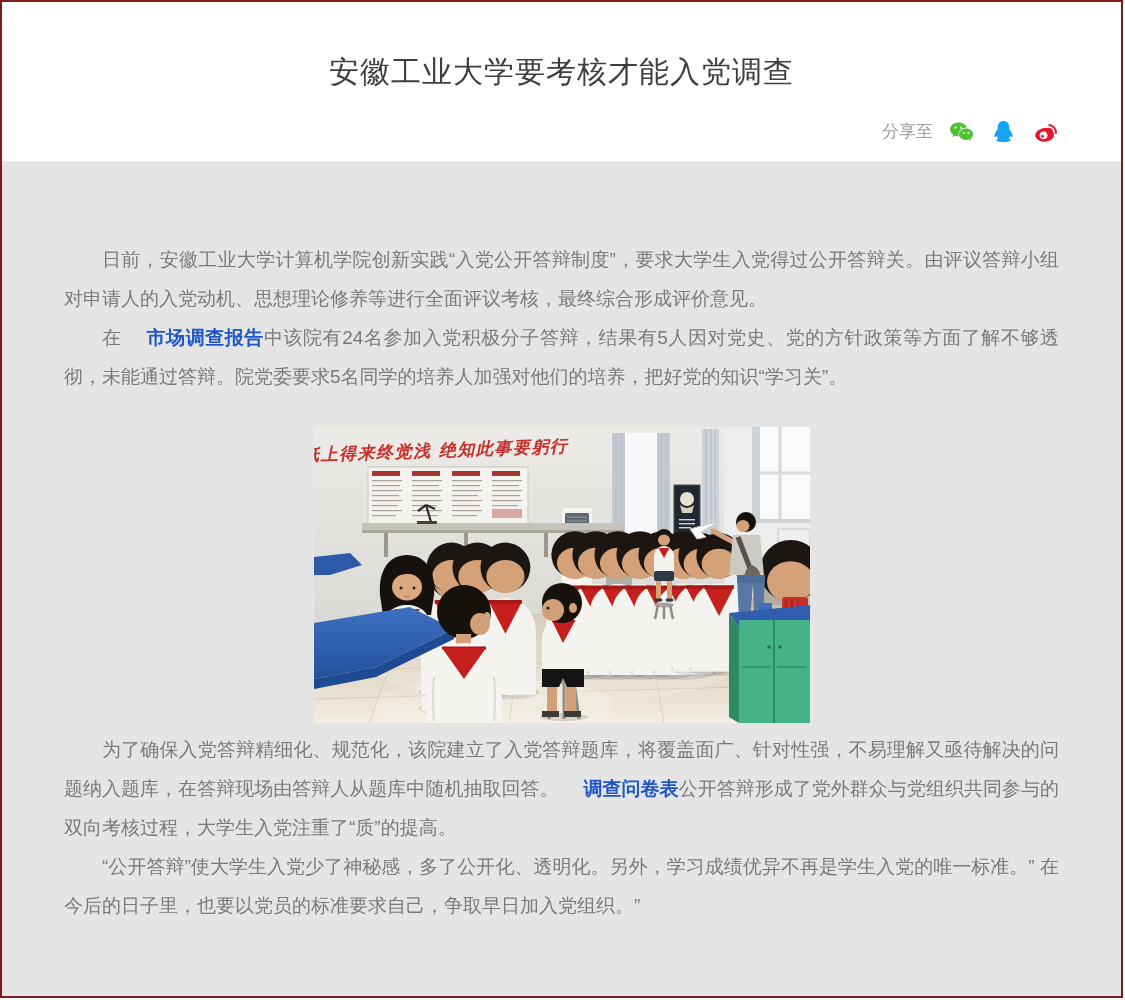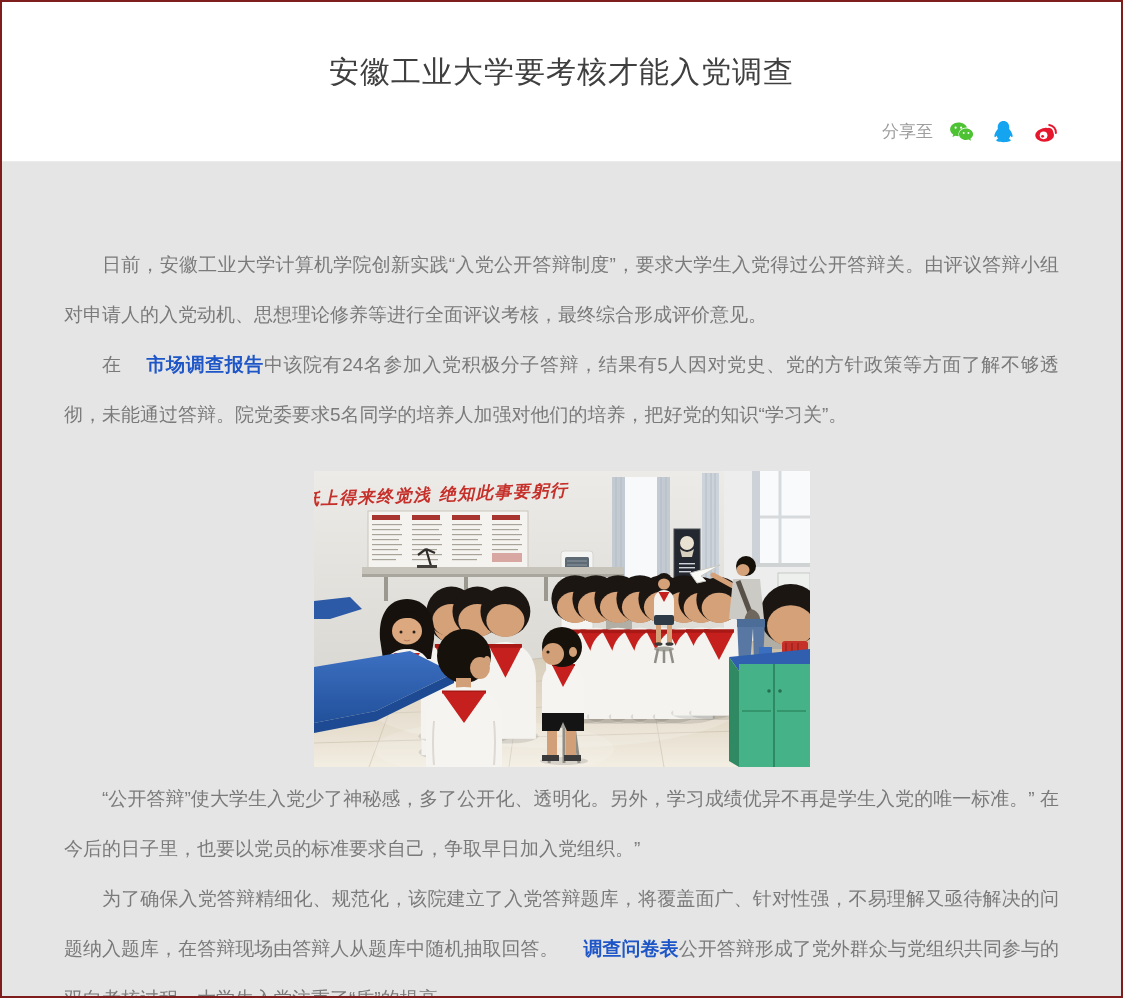--- a/index.html
+++ b/index.html
@@ -14,21 +14,21 @@
   }
   .share-row{position:absolute;right:62px;top:116px;display:flex;align-items:center;gap:15px;}
   .share-label{font-size:17px;color:var(--share-label-color,#9e9e9e);}
   .share-icon{display:inline-flex;width:27px;height:27px;cursor:pointer;text-decoration:none;}
   .share-icon svg{width:100%;height:100%;}
   .wechat{color:var(--wechat-green,#4dc232);}
   .qq{color:var(--qq-blue,#15a5f0);}
   .weibo{color:var(--weibo-red,#e6162d);}
   .article-body{padding:78px 62px 0 62px;}
   p.para{
-    margin:0;font-size:19px;line-height:50px;color:var(--body-text-color,#7a7a7a);
+    margin:0;font-size:19px;line-height:39px;color:var(--body-text-color,#7a7a7a);
     text-align:justify;text-indent:2em;
   }
   a.inline-link{color:var(--link-color,#1e56c8);font-weight:bold;text-decoration:none;cursor:pointer;margin-left:25px;}
   figure.photo{margin:31px auto 7px auto;width:496px;height:296px;padding:0;display:block;}
   .banner-text{color:var(--banner-red,#c6302b);}
 </style>
 </head>
 <body>
 
 <div class="page">
@@ -326,18 +326,18 @@
           <rect x="425" y="193" width="71" height="103" fill="#45b387"></rect>
           <path d="M460 193v103" stroke="#2f8a64" stroke-width="2"></path>
           <path d="M428 240h29 M463 240h29" stroke="#2f8a64" stroke-width="1.5"></path>
           <circle cx="455" cy="220" r="1.8" fill="#23704f"></circle>
             <circle cx="466" cy="220" r="1.8" fill="#23704f"></circle>
         </g>
       </svg>
     </figure>
 
 
+    <p class="para"><span>为了确保入党答辩精细化、规范化，该院建立了入党答辩题库，将覆盖面广、针对性强，不易理解又亟待解决的问题纳入题库，在答辩现场由答辩人从题库中随机抽取回答。</span><a class="inline-link">调查问卷表</a><span>公开答辩形成了党外群众与党组织共同参与的双向考核过程，大学生入党注重了“质”的提高。</span></p>
+
     <p class="para"><span>“公开答辩”使大学生入党少了神秘感，多了公开化、透明化。另外，学习成绩优异不再是学生入党的唯一标准。” 在今后的日子里，也要以党员的标准要求自己，争取早日加入党组织。”</span></p>
-
-    <p class="para"><span>为了确保入党答辩精细化、规范化，该院建立了入党答辩题库，将覆盖面广、针对性强，不易理解又亟待解决的问题纳入题库，在答辩现场由答辩人从题库中随机抽取回答。</span><a class="inline-link">调查问卷表</a><span>公开答辩形成了党外群众与党组织共同参与的双向考核过程，大学生入党注重了“质”的提高。</span></p>
 
   </main>
 </div>
 
 </body></html>

